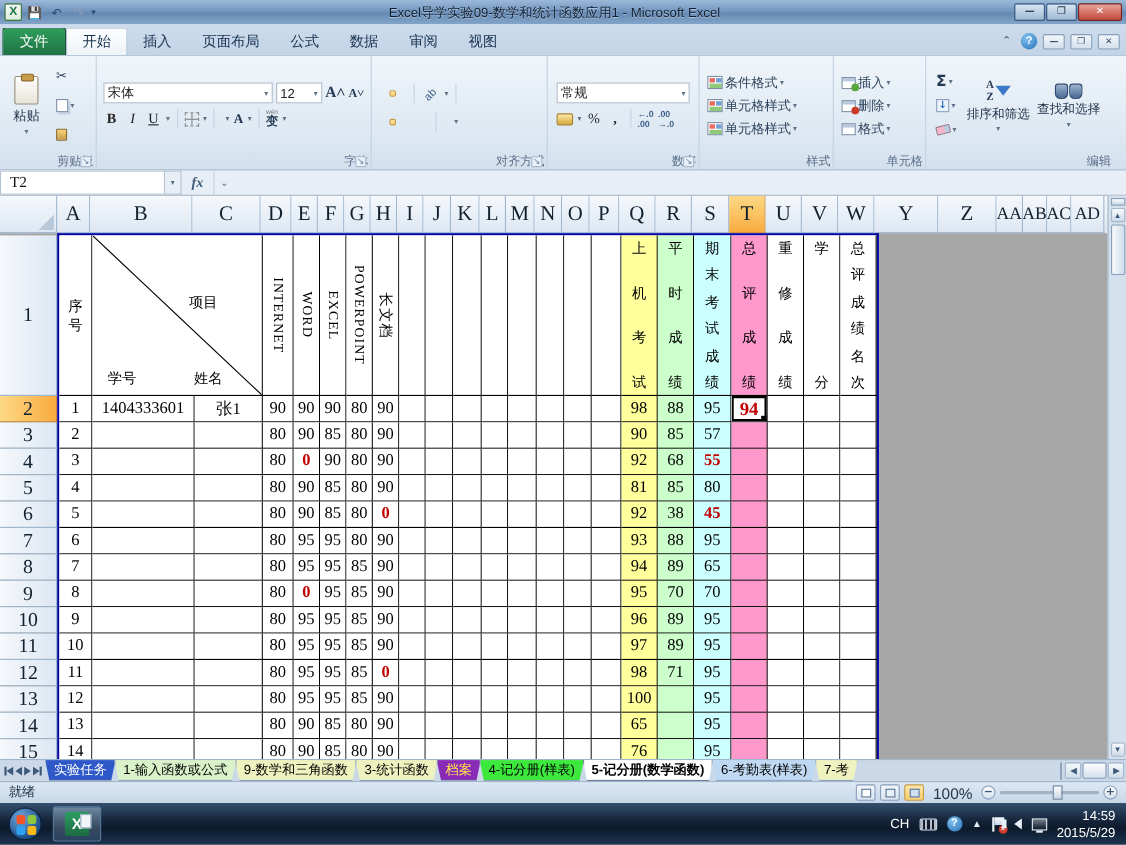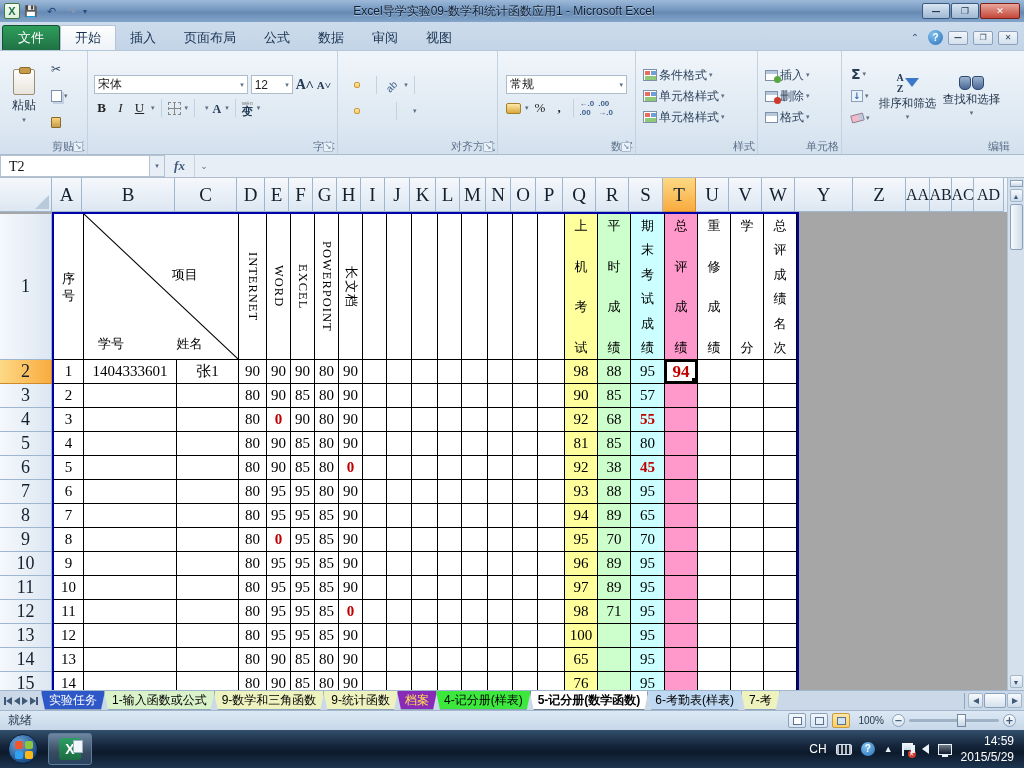--- a/index.html
+++ b/index.html
@@ -156,21 +156,21 @@
 
 
 .statusbar { position:absolute; top:710px; left:0; right:0; height:20px;
   background:linear-gradient(#dce8f4,#c7d7e8); border-top:1px solid #a3b6ca; display:flex; align-items:center; font-size:12px; color:#24364c; }
 .ready { padding-left:8px; }
 .sb-right { margin-left:auto; display:flex; align-items:center; gap:4px; padding-right:8px; }
 .view-btn { width:18px; height:15px; border:1px solid #8aa0bc; border-radius:2px; background:linear-gradient(#f2f6fa,#d9e4ef);
   display:flex; align-items:center; justify-content:center; }
 .view-btn.on { background:linear-gradient(#fde8a9,#fbce63); border-color:#c79a3f; }
 .vb-glyph { width:9px; height:8px; border:1px solid #5a масш; border:1px solid #5a7394; background:#fff; }
-.zoomtxt { font-size:10px; margin:14px 4px; }
+.zoomtxt { font-size:14px; margin:14px 4px; }
 .slider { display:flex; align-items:center; gap:4px; }
 .sl-btn { width:13px; height:13px; border-radius:50%; border:1px solid #8aa0bc; background:linear-gradient(#fdfefe,#d4e0ec);
   font:bold 10px/11px "DejaVu Sans",sans-serif; text-align:center; color:#3f5a78; }
 .sl-track { width:90px; height:3px; background:#9fb2c6; border-radius:2px; position:relative; }
 .sl-thumb { position:absolute; left:48px; top:-5px; width:9px; height:13px; background:linear-gradient(#fdfefe,#c8d6e5); border:1px solid #72879f; }
 
 
 .taskbar { position:absolute; top:730px; left:0; right:0; height:38px;
   background:linear-gradient(#33506e,#16263c 40%,#0d1a2c 60%,#1d3притор 90%); background:linear-gradient(#33506e,#16263c 40%,#0d1a2c 60%,#1d3550); display:flex; align-items:center; }
 .orb { width:30px; height:30px; border-radius:50%; margin-left:8px; background:radial-gradient(circle at 35% 30%,#6fa8dc,#1d4e89 70%,#0d2b4e);
@@ -952,21 +952,21 @@
       <span class="tri r"></span>
       <span style="display:flex">
           <span class="tri r"></span>
           <span class="bar"></span>
         </span>
     </div>
     <div id="sheet-tabs" style="display:flex;align-items:stretch;">
         <div class="stab" style="background: rgb(46, 88, 200); color: rgb(255, 255, 255);">实验任务</div>
         <div class="stab" style="background: rgb(217, 242, 201); color: rgb(0, 0, 0);">1-输入函数或公式</div>
         <div class="stab" style="background: rgb(237, 242, 190); color: rgb(0, 0, 0);">9-数学和三角函数</div>
-        <div class="stab" style="background: rgb(237, 242, 190); color: rgb(0, 0, 0);">9-统计函数</div>
+        <div class="stab" style="background: rgb(237, 242, 190); color: rgb(0, 0, 0);">3-统计函数</div>
         <div class="stab" style="background: rgb(138, 43, 184); color: rgb(255, 227, 77);">档案</div>
         <div class="stab" style="background: rgb(59, 232, 59); color: rgb(0, 0, 0);">4-记分册(样表)</div>
         <div class="stab active" style="background: rgb(255, 255, 255); color: rgb(0, 0, 0);">5-记分册(数学函数)</div>
         <div class="stab" style="background: rgb(191, 217, 242); color: rgb(0, 0, 0);">6-考勤表(样表)</div>
         <div class="stab" style="background: rgb(237, 242, 190); color: rgb(0, 0, 0);">7-考</div>
       </div>
     <div class="hsb">
       <div class="tab-split"></div>
       <div class="hs-btn">
           <span class="tri l"></span>

